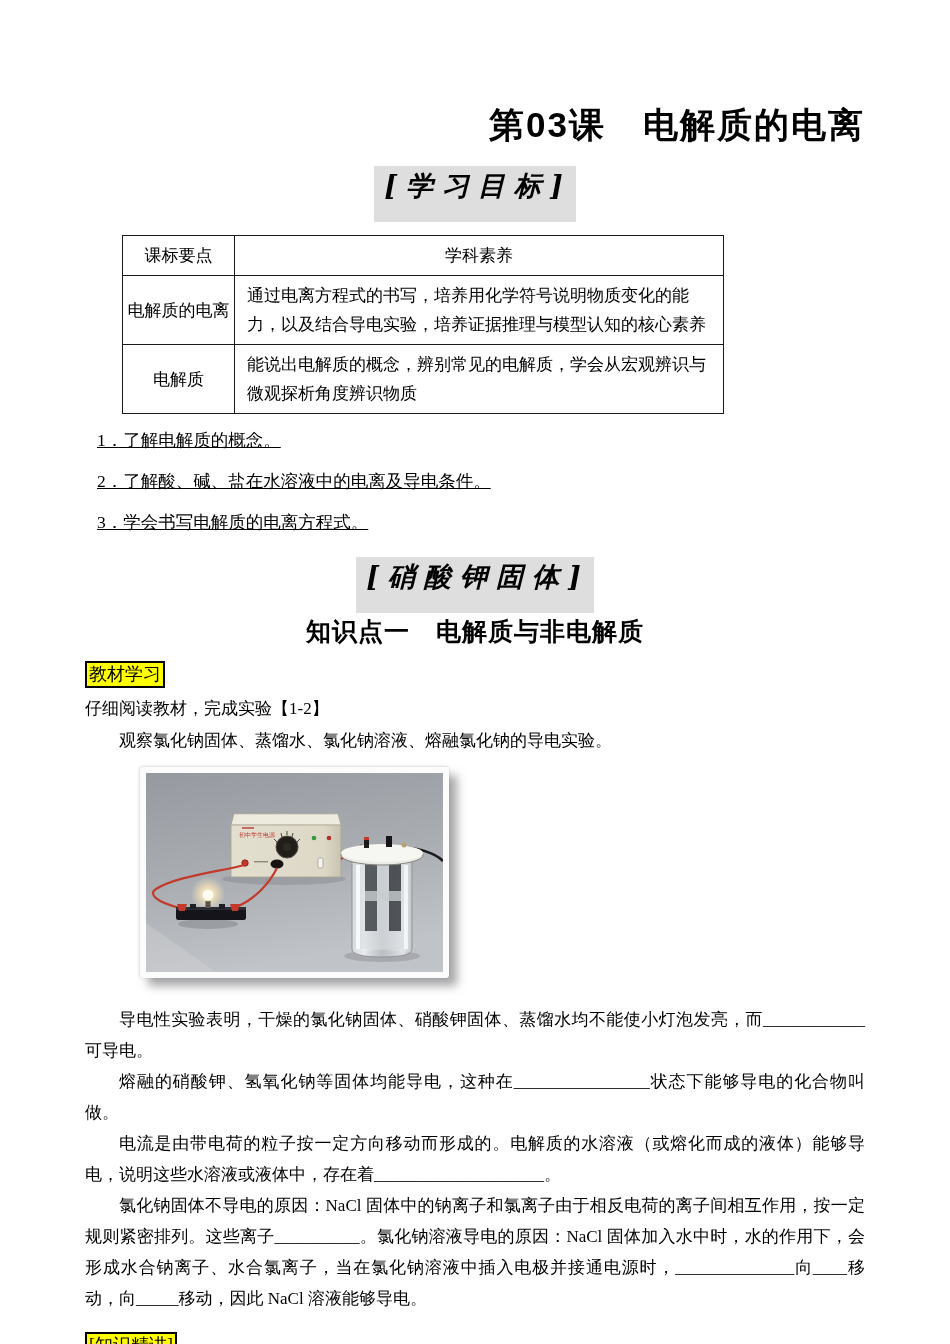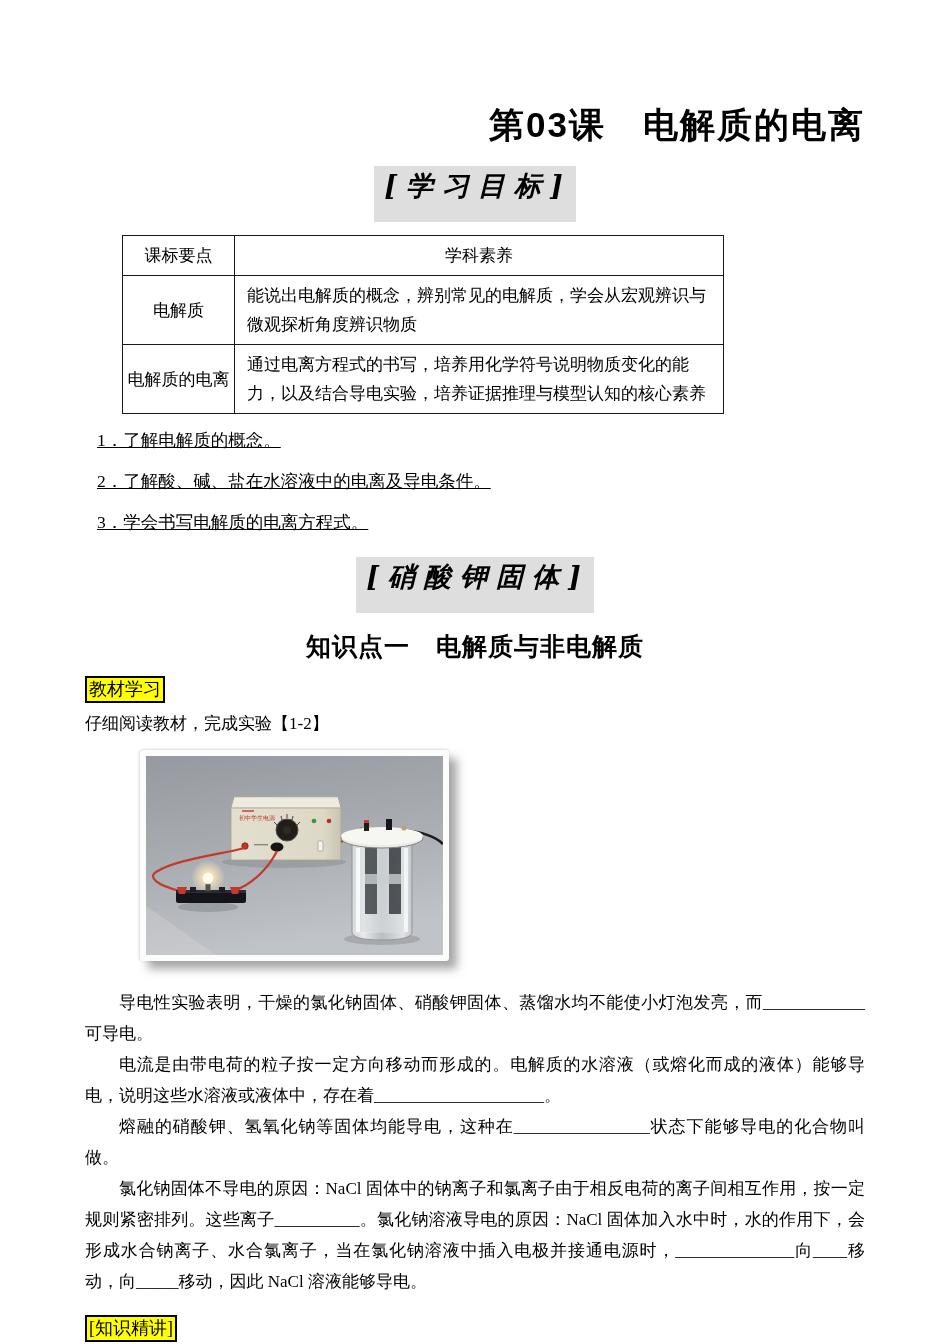--- a/index.html
+++ b/index.html
@@ -48,21 +48,21 @@
   table.obj-table td.c1 { width: 112px; text-align: center; }
   table.obj-table td.c2 { padding: 5px 12px; line-height: 29px; }
   table.obj-table tr.row td { height: 60px; }
   .goals { margin-top: 9px; }
   .goals p { margin: 12px; font-size: 17.5px; line-height: 29px; text-decoration: underline; }
   .kp-heading {
     text-align: center;
     font-family: Liberation Serif, serif;
     font-weight: bold;
     font-size: 25px;
-    margin-top: 17px;
+    margin-top: 2px;
     letter-spacing: 1px;
   }
   .tag-box {
     display: inline-block;
     background: #ffff00;
     border: 2px solid #000;
     font-size: 18px;
     line-height: 23px;
     padding: 0 2px;
     margin-top: 13px;
@@ -99,26 +99,26 @@
     <span>[学习目标]</span>
   </div>
 
   <table class="obj-table">
     <tbody>
       <tr class="hdr">
         <td class="c1">课标要点</td>
         <td class="c2" style="text-align:center;">学科素养</td>
       </tr>
       <tr class="row">
+        <td class="c1">电解质的电离</td>
+        <td class="c2">通过电离方程式的书写，培养用化学符号说明物质变化的能力，以及结合导电实验，培养证据推理与模型认知的核心素养</td>
+      </tr>
+      <tr class="row">
         <td class="c1">电解质</td>
         <td class="c2">能说出电解质的概念，辨别常见的电解质，学会从宏观辨识与微观探析角度辨识物质</td>
-      </tr>
-      <tr class="row">
-        <td class="c1">电解质的电离</td>
-        <td class="c2">通过电离方程式的书写，培养用化学符号说明物质变化的能力，以及结合导电实验，培养证据推理与模型认知的核心素养</td>
       </tr>
     </tbody>
   </table>
 
   <div class="goals">
     <p>1．了解电解质的概念。</p>
     <p>2．了解酸、碱、盐在水溶液中的电离及导电条件。</p>
     <p>3．学会书写电解质的电离方程式。</p>
   </div>
 
@@ -126,20 +126,21 @@
     <span>[硝酸钾固体]</span>
   </div>
 
   <div class="kp-heading">知识点一　电解质与非电解质</div>
 
   <div>
     <span class="tag-box">教材学习</span>
   </div>
 
   <p class="instruction">仔细阅读教材，完成实验【1-2】</p>
+  <p class="observe">观察氯化钠固体、蒸馏水、氯化钠溶液、熔融氯化钠的导电实验。</p>
 
   <div class="photo-frame">
     <svg width="297" height="199" viewBox="0 0 297 199" xmlns="http://www.w3.org/2000/svg">
       <defs>
         <linearGradient id="bgGrad" x1="0" y1="0" x2="0.25" y2="1">
           <stop offset="0" stop-color="#969aa0"></stop>
           <stop offset="0.55" stop-color="#aaaeb3"></stop>
           <stop offset="1" stop-color="#c0c3c7"></stop>
         </linearGradient>
         <radialGradient id="glow" cx="0.5" cy="0.5" r="0.5">
@@ -228,22 +229,22 @@
         <rect x="218" y="66" width="5" height="9" fill="#1e1b18"></rect>
         <rect x="218" y="64" width="5" height="3" fill="#c23a2c"></rect>
         <rect x="240" y="63" width="6" height="11" fill="#17151a"></rect>
         <circle cx="258" cy="72" r="2.5" fill="#b9a173"></circle>
       </g>
     </svg>
   </div>
 
   <div class="paras">
     <p>导电性实验表明，干燥的氯化钠固体、硝酸钾固体、蒸馏水均不能使小灯泡发亮，而____________可导电。</p>
+    <p>熔融的硝酸钾、氢氧化钠等固体均能导电，这种在________________状态下能够导电的化合物叫做。</p>
     <p>电流是由带电荷的粒子按一定方向移动而形成的。电解质的水溶液（或熔化而成的液体）能够导电，说明这些水溶液或液体中，存在着____________________。</p>
-    <p>熔融的硝酸钾、氢氧化钠等固体均能导电，这种在________________状态下能够导电的化合物叫做。</p>
     <p>氯化钠固体不导电的原因：NaCl 固体中的钠离子和氯离子由于相反电荷的离子间相互作用，按一定规则紧密排列。这些离子__________。氯化钠溶液导电的原因：NaCl 固体加入水中时，水的作用下，会形成水合钠离子、水合氯离子，当在氯化钠溶液中插入电极并接通电源时，______________向____移动，向_____移动，因此 NaCl 溶液能够导电。</p>
   </div>
 
   <div class="lecture-row">
     <span class="tag-box">[知识精讲]</span>
   </div>
 
 </div>
 
 </body></html>

